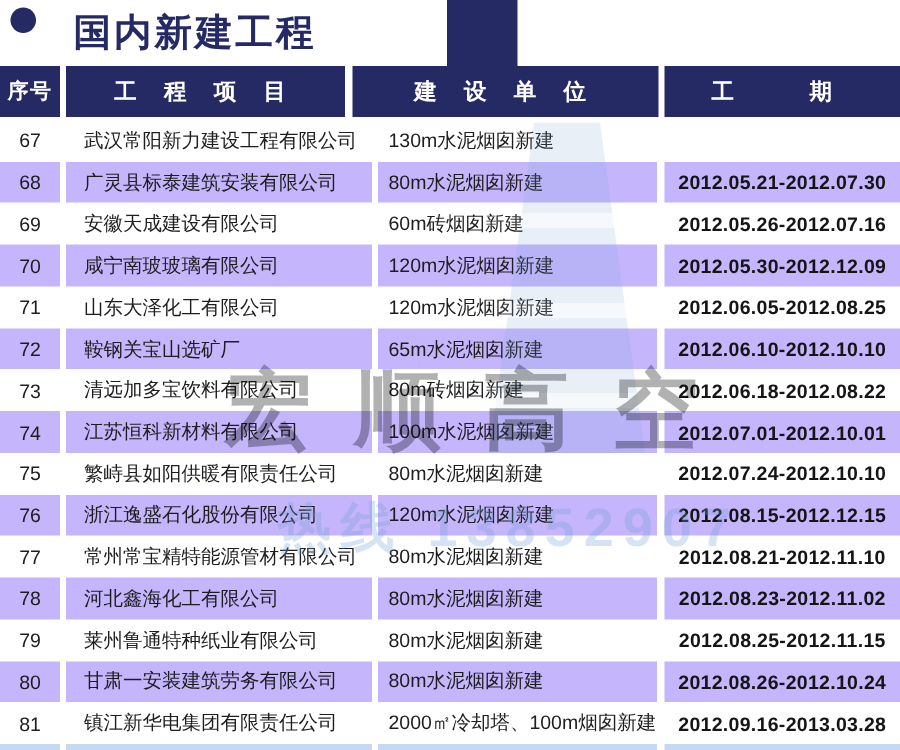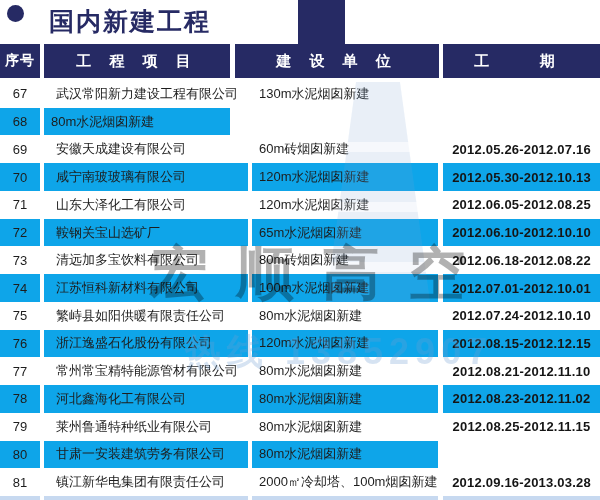--- a/index.html
+++ b/index.html
@@ -20,21 +20,21 @@
          display:flex;align-items:center;justify-content:center;white-space:pre;}
   .h-no{width:40px;margin-right:4px;font-size:14px;letter-spacing:1px;}
   .h-unit{width:204px;margin-right:4px;letter-spacing:7px;}
   .h-project{width:186px;margin-right:5px;letter-spacing:7px;}
   .h-period{width:157px;letter-spacing:14px;}
 
   
   .tbody{position:absolute;top:80px;left:0;width:600px;height:416px;display:flex;flex-direction:column;z-index:2;}
   .row{flex:1;display:flex;align-items:stretch;}
   .cell{display:flex;align-items:center;font-size:13px;color:#1d1d1d;background:transparent;}
-  .row.stripe .cell{background:#0ea5e9;}
+  .row.stripe .cell{background:#c4b5fd;}
   .cell-no{width:40px;justify-content:center;margin-right:4px;}
   .cell-unit{width:204px;padding-left:12px;box-sizing:border-box;margin-right:4px;}
   .cell-project{width:186px;padding-left:7px;box-sizing:border-box;margin-right:5px;}
   .cell-period{width:157px;justify-content:center;font-weight:700;letter-spacing:.2px;color:#151515;}
 
   
   .bottom-strip{position:absolute;top:496px;left:0;width:600px;height:4px;display:flex;z-index:2;}
   .bottom-strip .bcell{background:#c7d9f0;}
   .b1{width:40px;margin-right:4px;}.b2{width:204px;margin-right:4px;}
   .b3{width:186px;margin-right:5px;}.b4{width:157px;}
@@ -68,35 +68,37 @@
 
   <div class="tbody" id="tbody">
     <div class="row">
       <div class="cell cell-no">67</div>
       <div class="cell cell-unit">武汉常阳新力建设工程有限公司</div>
       <div class="cell cell-project">130m水泥烟囱新建</div>
     </div>
 
     <div class="row stripe">
       <div class="cell cell-no">68</div>
+      <div class="cell cell-unit">广灵县标泰建筑安装有限公司</div>
       <div class="cell cell-project">80m水泥烟囱新建</div>
+      <div class="cell cell-period">2012.05.21-2012.07.30</div>
     </div>
 
     <div class="row">
       <div class="cell cell-no">69</div>
       <div class="cell cell-unit">安徽天成建设有限公司</div>
       <div class="cell cell-project">60m砖烟囱新建</div>
       <div class="cell cell-period">2012.05.26-2012.07.16</div>
     </div>
 
     <div class="row stripe">
       <div class="cell cell-no">70</div>
       <div class="cell cell-unit">咸宁南玻玻璃有限公司</div>
       <div class="cell cell-project">120m水泥烟囱新建</div>
-      <div class="cell cell-period">2012.05.30-2012.10.13</div>
+      <div class="cell cell-period">2012.05.30-2012.12.09</div>
     </div>
 
     <div class="row">
       <div class="cell cell-no">71</div>
       <div class="cell cell-unit">山东大泽化工有限公司</div>
       <div class="cell cell-project">120m水泥烟囱新建</div>
       <div class="cell cell-period">2012.06.05-2012.08.25</div>
     </div>
 
     <div class="row stripe">
@@ -152,20 +154,21 @@
       <div class="cell cell-no">79</div>
       <div class="cell cell-unit">莱州鲁通特种纸业有限公司</div>
       <div class="cell cell-project">80m水泥烟囱新建</div>
       <div class="cell cell-period">2012.08.25-2012.11.15</div>
     </div>
 
     <div class="row stripe">
       <div class="cell cell-no">80</div>
       <div class="cell cell-unit">甘肃一安装建筑劳务有限公司</div>
       <div class="cell cell-project">80m水泥烟囱新建</div>
+      <div class="cell cell-period">2012.08.26-2012.10.24</div>
     </div>
 
     <div class="row">
       <div class="cell cell-no">81</div>
       <div class="cell cell-unit">镇江新华电集团有限责任公司</div>
       <div class="cell cell-project">2000㎡冷却塔、100m烟囱新建</div>
       <div class="cell cell-period">2012.09.16-2013.03.28</div>
     </div>
   </div>
 

